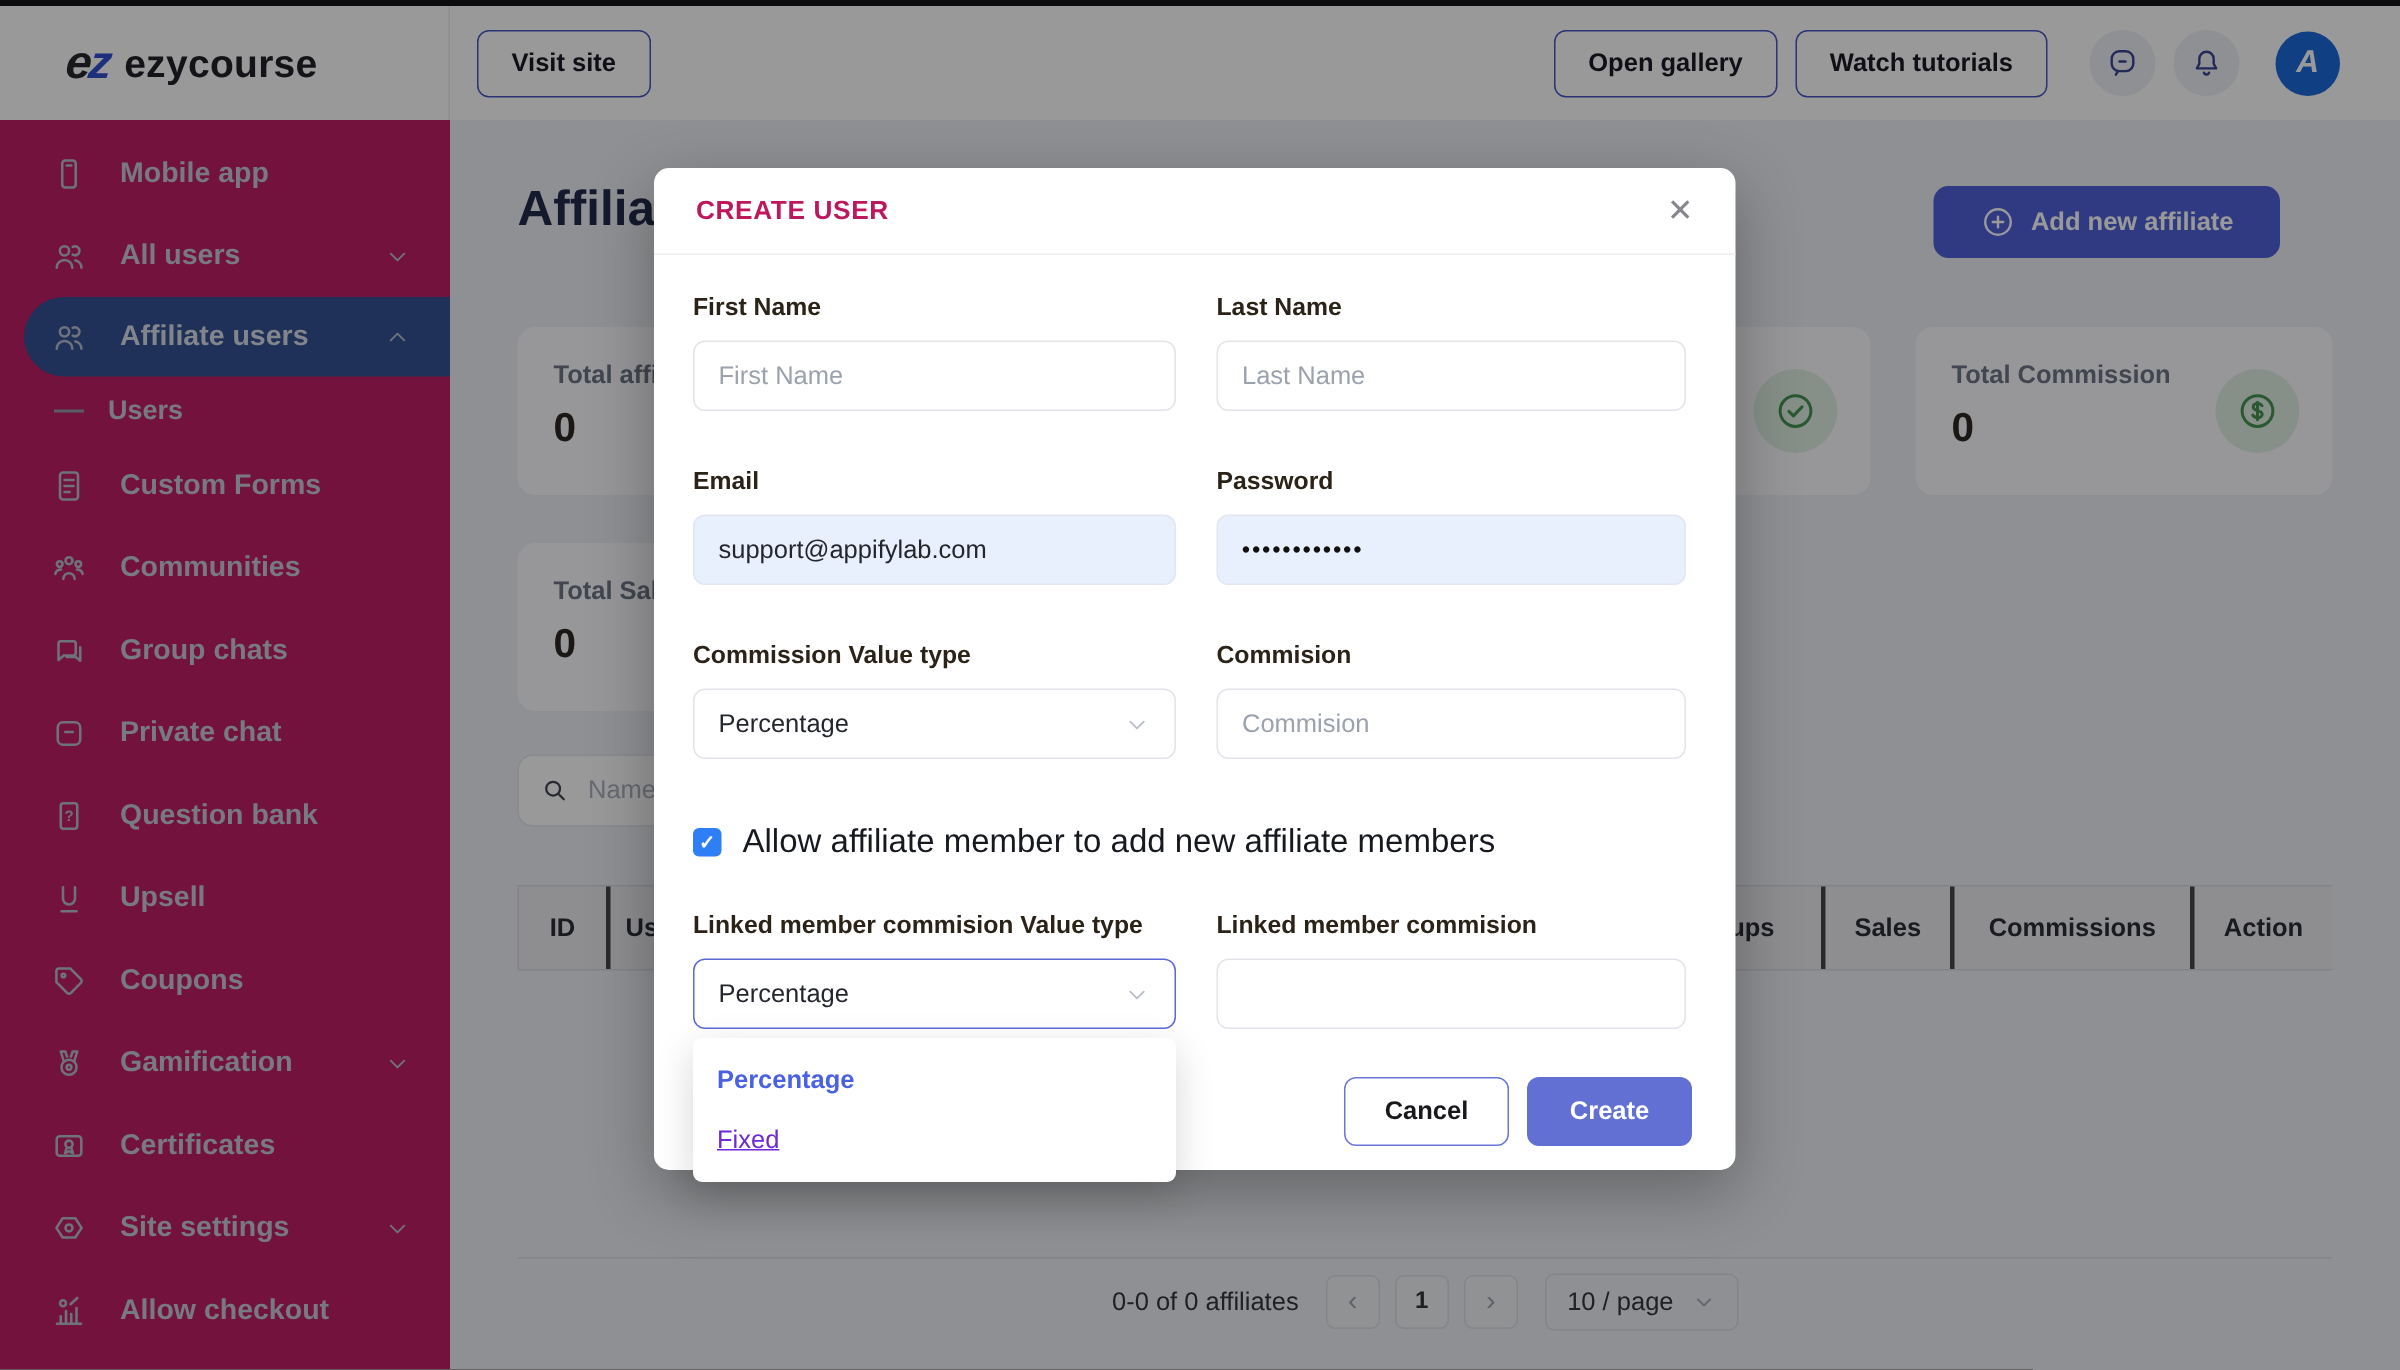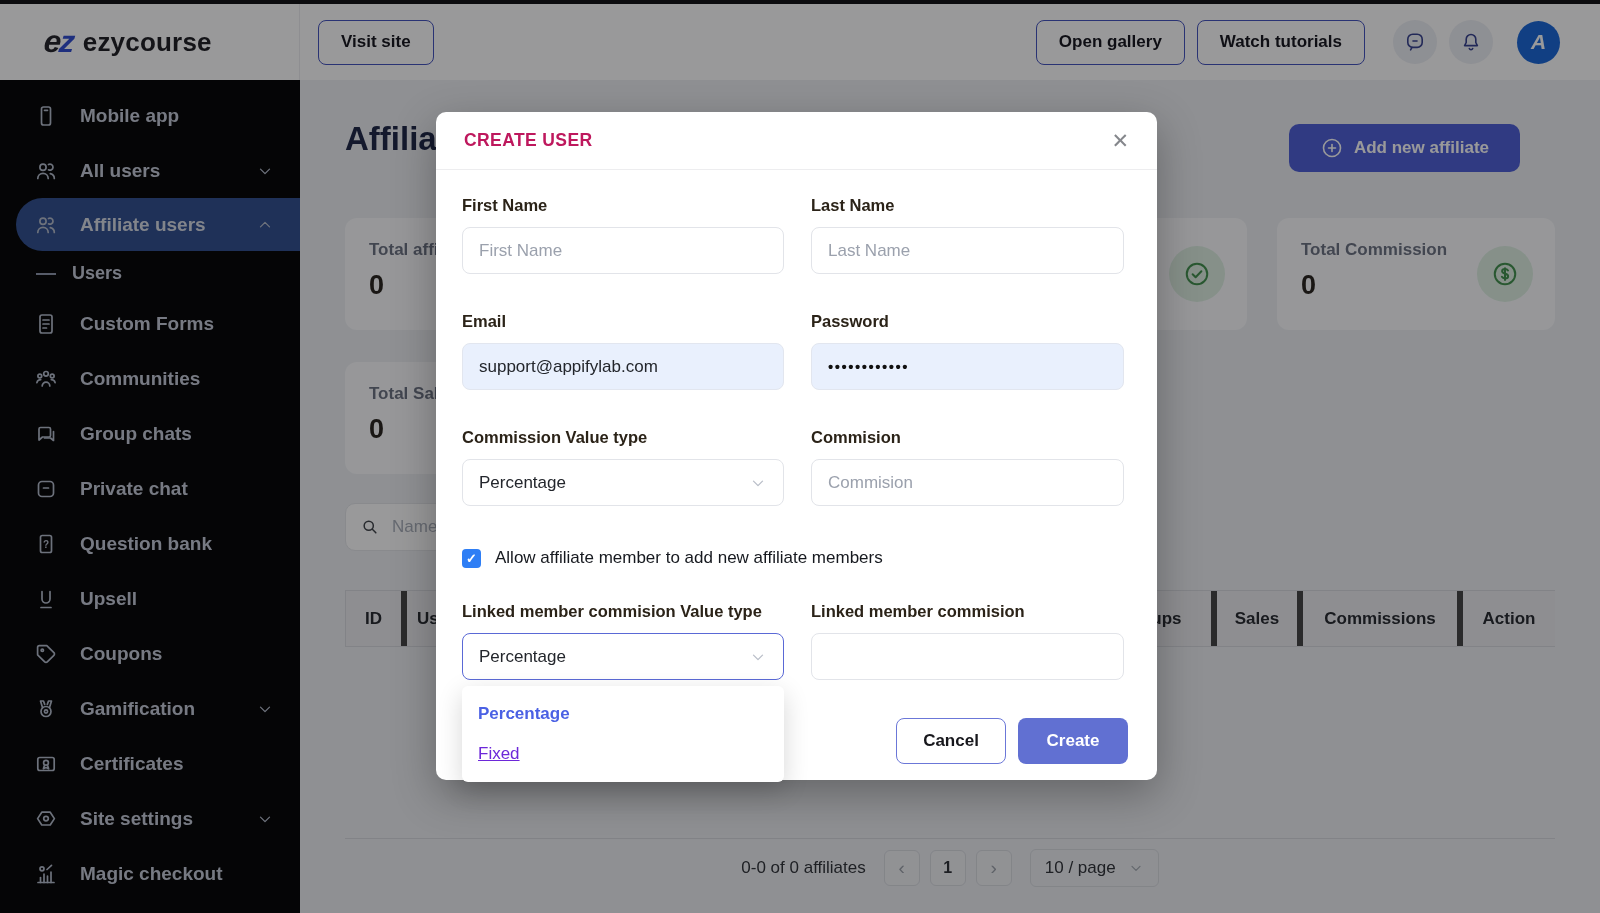--- a/index.html
+++ b/index.html
@@ -17,21 +17,21 @@
                padding:0 22px;height:45px;display:inline-flex;align-items:center;cursor:pointer;font-family:inherit;text-align:center;}
   .visit{margin-left:18px;}
   .header-right{margin-left:auto;display:flex;align-items:center;gap:12px;padding-right:40px;}
   .icon-circle{width:44px;height:44px;border-radius:50%;background:#edeff4;display:flex;align-items:center;justify-content:center;}
   .icon-circle svg{stroke:#333f8e;fill:none;stroke-width:1.6;stroke-linecap:round;stroke-linejoin:round;}
   .chat-circle{margin-left:16px;}
   .avatar{width:43px;height:43px;border-radius:50%;background:#1565d8;color:#fff;font-weight:800;font-size:21px;
           display:flex;align-items:center;justify-content:center;margin-left:12px;font-style:italic;}
 
   
-  .sidebar{position:absolute;left:0;top:80px;width:300px;height:833px;background:#000000;z-index:1;padding-top:8px;box-sizing:border-box;overflow:hidden;}
+  .sidebar{position:absolute;left:0;top:80px;width:300px;height:833px;background:#be185d;z-index:1;padding-top:8px;box-sizing:border-box;overflow:hidden;}
   .side-item{height:55px;display:flex;align-items:center;padding-left:34px;gap:22px;color:#c4cad7;font-size:19px;font-weight:600;cursor:pointer;}
   .side-item svg{flex:0 0 24px;stroke:#b4bccb;fill:none;stroke-width:1.7;stroke-linecap:round;stroke-linejoin:round;}
   .side-item .chev{margin-left:auto;margin-right:26px;flex:0 0 18px;}
   .side-item.active{background:#2d4c8e;border-radius:30px 0 0 30px;margin-left:16px;padding-left:18px;height:53px;color:#d7dce6;}
   .sub-item{height:45px;display:flex;align-items:center;padding-left:36px;gap:16px;color:#c4cad7;font-size:18px;font-weight:600;cursor:pointer;}
   .sub-dash{width:20px;height:2px;background:#8e97ab;}
 
   
   .main{position:absolute;left:300px;top:80px;width:1300px;height:833px;}
   .page-title{position:absolute;left:45px;top:40px;margin:0;font-size:33px;font-weight:800;color:#1b2444;}
@@ -46,21 +46,21 @@
   .card-icon svg{stroke:#3f8f4a;fill:none;stroke-width:1.6;stroke-linecap:round;stroke-linejoin:round;}
   .c1{left:45px;top:138px;} .c3{left:669px;top:138px;} .c4{left:977px;top:138px;} .c2r{left:45px;top:282px;}
   .search{position:absolute;left:45px;top:423px;width:400px;height:48px;background:#fff;border:1px solid #e3e5e9;border-radius:10px;
           display:flex;align-items:center;padding:0 14px;box-sizing:border-box;gap:10px;}
   .search svg{stroke:#3c4046;fill:none;stroke-width:1.8;stroke-linecap:round;flex:0 0 20px;}
   .search input{border:none;outline:none;font-size:17px;color:#333;width:100%;font-family:inherit;background:transparent;}
   .search input::placeholder{color:#a8aeb9;}
   .thead{position:absolute;left:45px;top:510px;width:1210px;height:57px;display:flex;background:#ecedf0;
          border-top:1px solid #d7d9de;border-bottom:1px solid #d7d9de;box-sizing:border-box;}
   .th{display:flex;align-items:center;justify-content:center;font-size:17px;font-weight:700;color:#23262c;
-      border-right:6px solid #404040;box-sizing:border-box;height:100%;}
+      border-right:3px solid #404040;box-sizing:border-box;height:100%;}
   .th:first-child{border-left:1px solid #d7d9de;}
   .th.users{justify-content:flex-start;padding-left:10px;}
   .w0{width:62px;} .w1{width:339px;} .w2{width:339px;} .w3{width:132px;} .w4{width:86px;} .w5{width:160px;} .w6{width:92px;border-right:none;}
   .pagebar{position:absolute;left:45px;top:758px;width:1210px;height:57px;border-top:1px solid #d7d9de;
            display:flex;align-items:center;justify-content:center;gap:10px;font-size:17px;color:#2c2f35;}
   .pg-summary{margin-right:8px;}
   .pg-btn{width:36px;height:36px;border:1px solid #d9dce1;border-radius:6px;background:#f2f3f5;color:#9aa0a9;
           display:flex;align-items:center;justify-content:center;font-size:19px;box-sizing:border-box;cursor:pointer;}
   .pg-cur{color:#2a2d33;font-weight:600;font-size:16px;}
   .pg-size{height:38px;padding:0 14px;border:1px solid #d9dce1;border-radius:6px;display:flex;align-items:center;gap:12px;
@@ -82,21 +82,21 @@
   input.control{outline:none;font-family:inherit;}
   input.control::placeholder{color:#9ba1ad;}
   .filled{background:#e9f0fd;border-color:#e2e6ef;}
   .pwd-dots{letter-spacing:1.5px;font-weight:700;font-size:15px;color:#111;}
   .select{justify-content:space-between;cursor:pointer;}
   .select svg{stroke:#b9bec8;fill:none;stroke-width:1.7;stroke-linecap:round;stroke-linejoin:round;}
   .select.focused{border:1.6px solid #5a69d6;}
   .checkbox-row{grid-column:1 / -1;display:flex;align-items:center;gap:14px;margin:4px 0 34px;}
   .cbx{width:19px;height:19px;background:#2e7ef5;border-radius:4px;color:#fff;font-size:13px;font-weight:700;
        display:flex;align-items:center;justify-content:center;cursor:pointer;}
-  .cbx-label{font-size:17px;color:#16191f;}
+  .cbx-label{font-size:22px;color:#16191f;}
   .dropdown{position:absolute;top:calc(100% + 6px);left:0;width:100%;background:#fff;border-radius:6px;
             box-shadow:0 8px 26px rgba(0,0,0,.16);padding:8px 0;z-index:10;box-sizing:border-box;}
   .opt{padding:10px 16px;font-size:17px;cursor:pointer;}
   .opt-sel{color:#4b61e4;font-weight:700;}
   .opt-plain{color:#6d28d9;text-decoration:underline;}
   .m-foot{position:absolute;right:29px;bottom:16px;display:flex;gap:12px;z-index:1;}
   .btn-cancel{width:110px;height:46px;background:#fff;border:1.5px solid #6b77d8;border-radius:8px;
               font-size:17px;font-weight:700;color:#17171c;font-family:inherit;cursor:pointer;}
   .btn-create{width:110px;height:46px;background:#6170d2;border:none;border-radius:8px;
               font-size:17px;font-weight:700;color:#fff;font-family:inherit;cursor:pointer;}
@@ -257,21 +257,21 @@
     <div class="side-item">
       <svg width="24" height="24" viewBox="0 0 24 24">
           <path d="M4 20.5h16"></path>
           <path d="M6.5 20.5v-5"></path>
           <path d="M10 20.5V12"></path>
           <path d="M13.5 20.5V14"></path>
           <path d="M17 20.5V10"></path>
           <path d="M13 7.5l4.5-4.2"></path>
           <circle cx="8" cy="6.8" r="2"></circle>
         </svg>
-      <span>Magic checkout</span>
+      <span>Allow checkout</span>
     </div>
   </aside>
 
   <main class="main">
     <h1 class="page-title">Affiliate users</h1>
     <button class="add-btn">
       <svg width="24" height="24" viewBox="0 0 24 24">
           <circle cx="12" cy="12" r="8.5"></circle>
           <line x1="12" y1="8.5" x2="12" y2="15.5"></line>
           <line x1="8.5" y1="12" x2="15.5" y2="12"></line>

